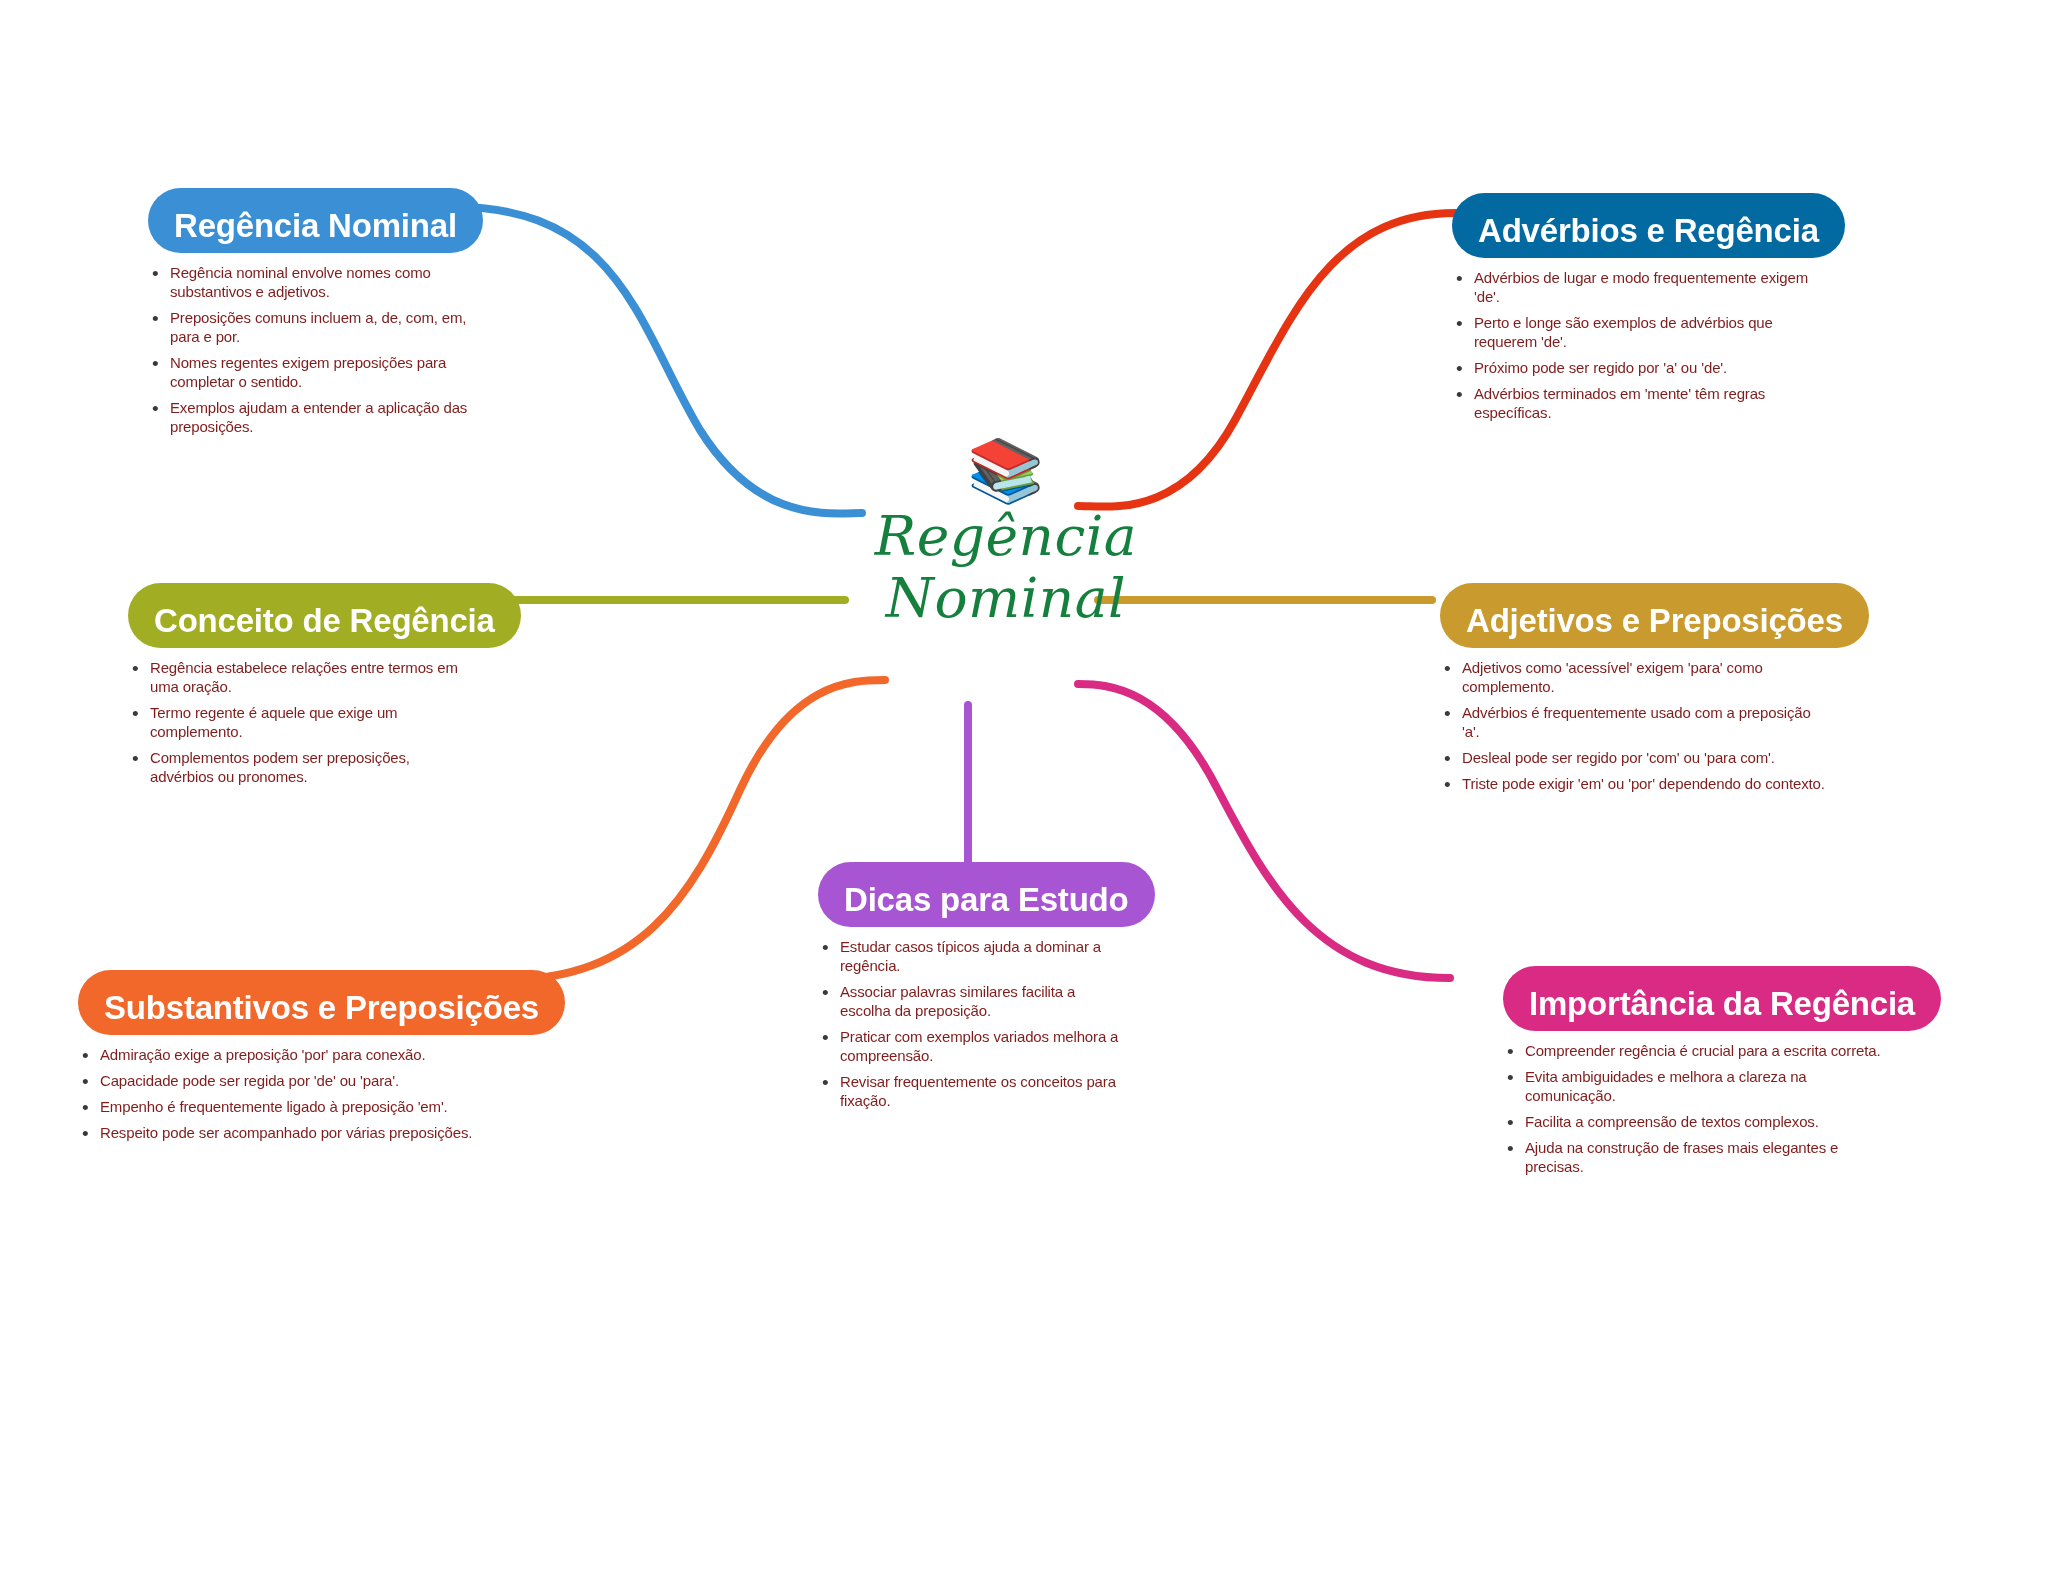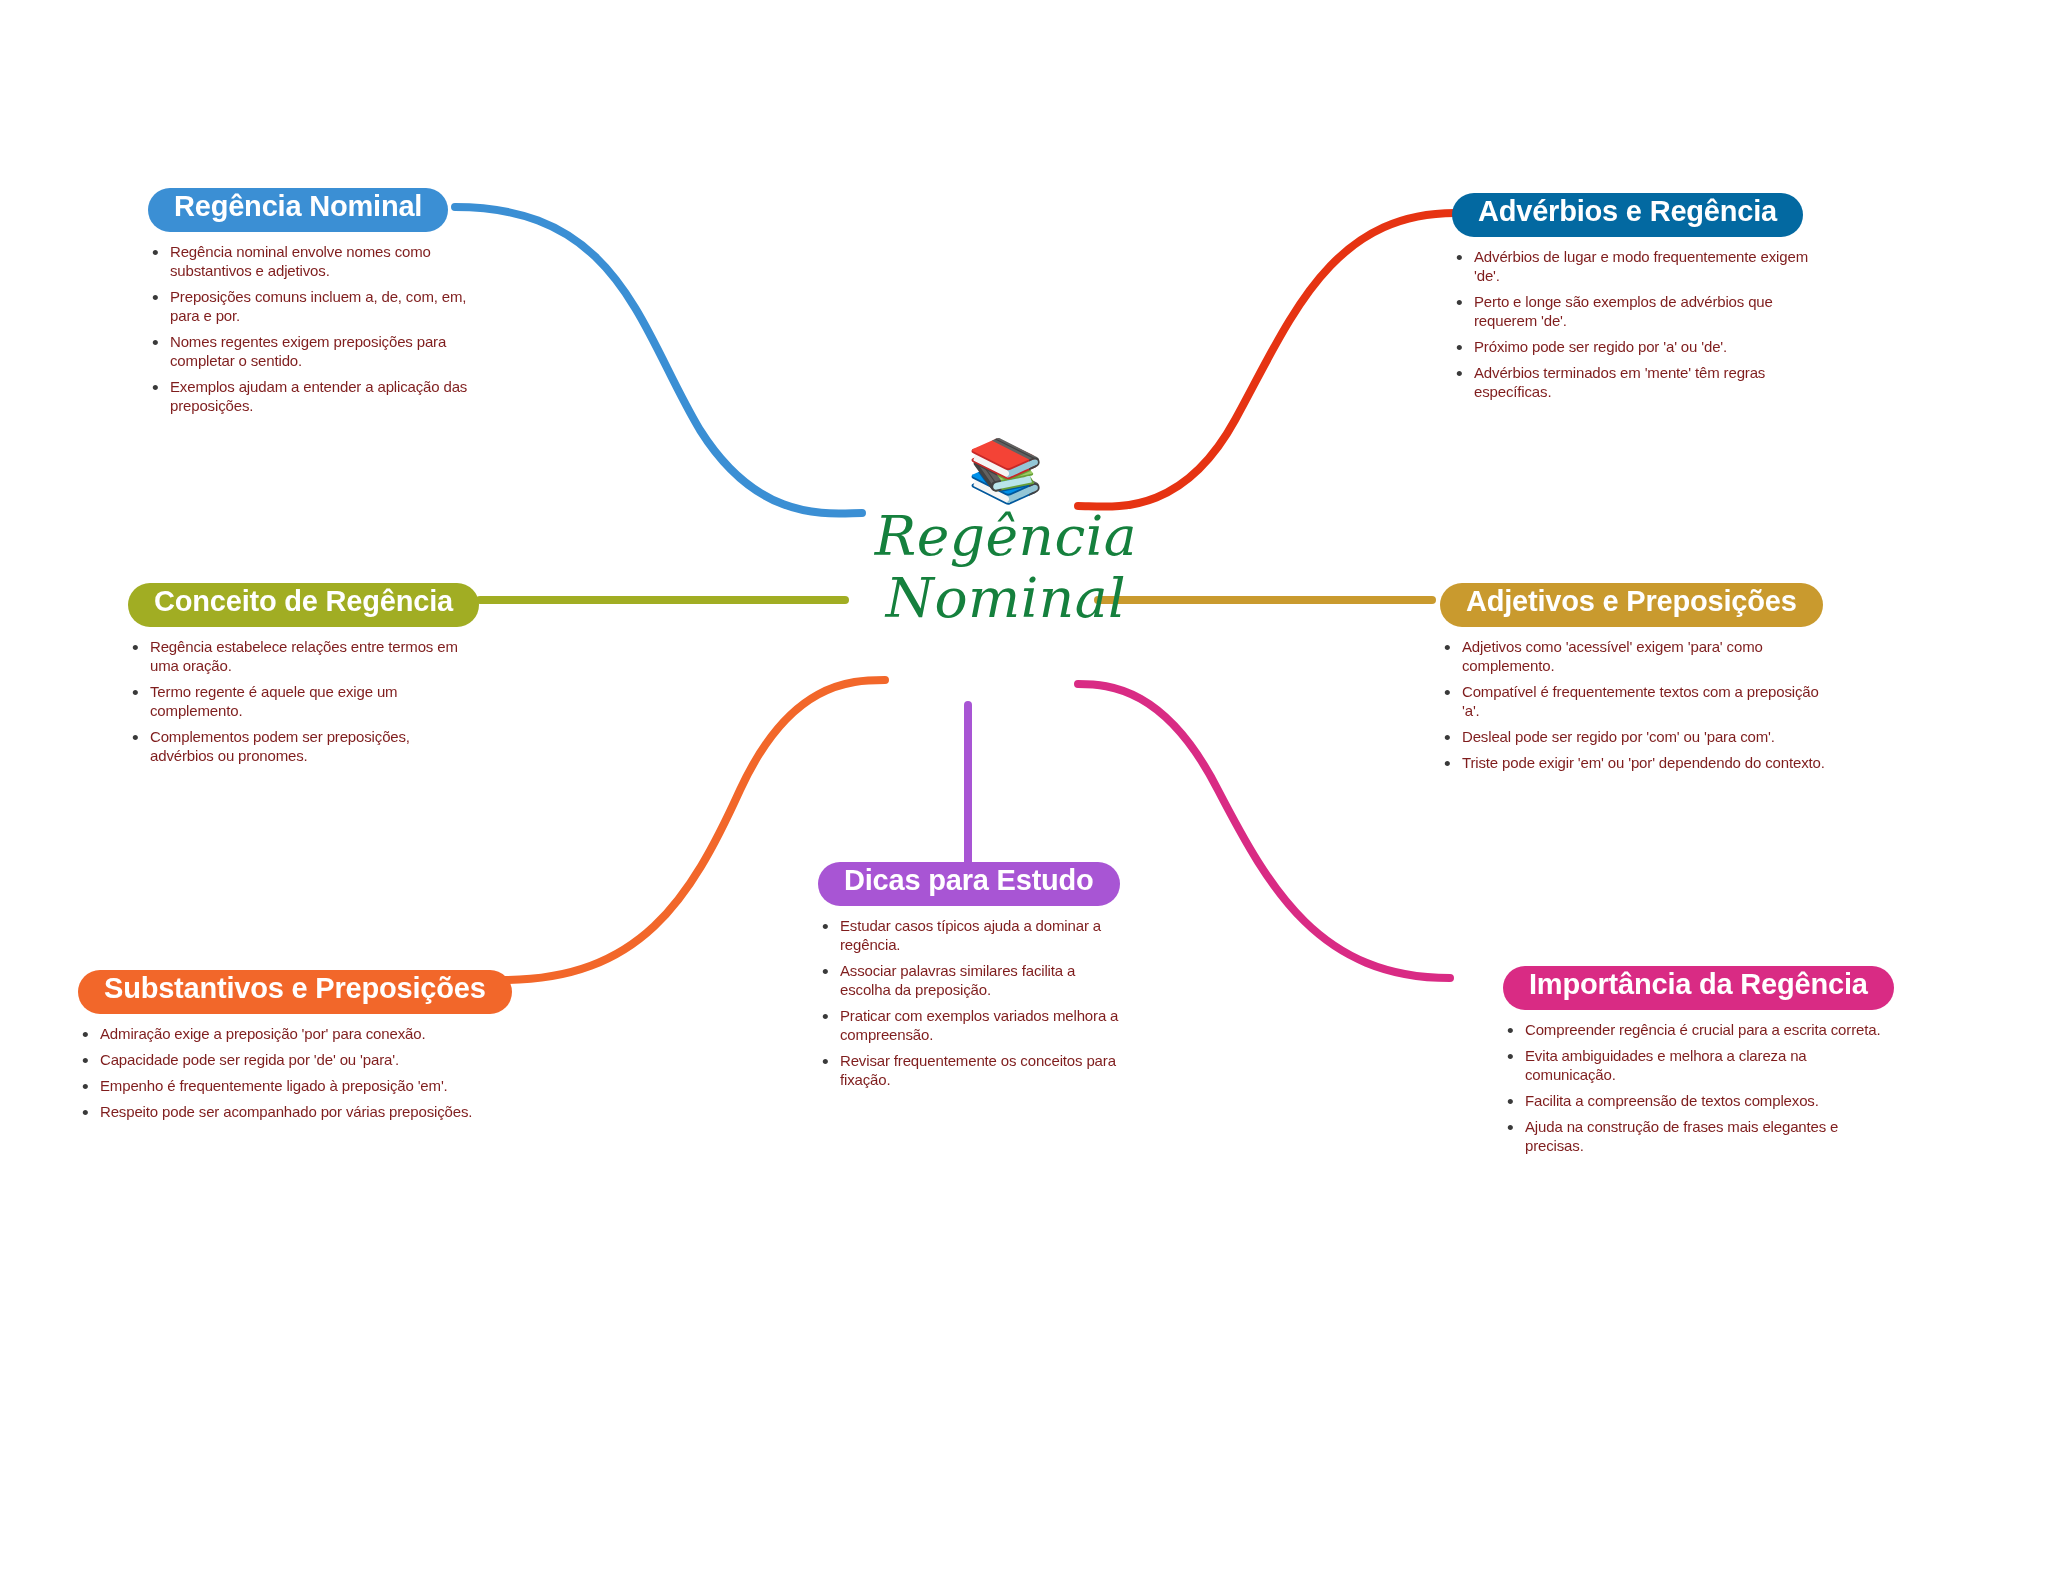--- a/index.html
+++ b/index.html
@@ -46,23 +46,23 @@
 
   
   .branch {
     position: absolute;
   }
   .branch-header {
     display: inline-block;
     border-radius: 999px;
     color: #ffffff;
     font-weight: 700;
-    font-size: 29px;
+    font-size: 33px;
     letter-spacing: -0.2px;
-    padding: 4px 26px 11px 26px;
+    padding: 21px 26px 11px 26px;
     white-space: nowrap;
     line-height: 1;
   }
   .branch-list {
     list-style: none;
     margin-top: 10px;
     padding: 0;
   }
   .branch-list li {
     position: relative;
@@ -172,21 +172,21 @@
       <li>Perto e longe são exemplos de advérbios que requerem 'de'.</li>
       <li>Próximo pode ser regido por 'a' ou 'de'.</li>
       <li>Advérbios terminados em 'mente' têm regras específicas.</li>
     </ul>
   </div>
 
   <div class="branch" id="b-adjetivos">
     <div class="branch-header" style="background:#c99a2e">Adjetivos e Preposições</div>
     <ul class="branch-list">
       <li>Adjetivos como 'acessível' exigem 'para' como complemento.</li>
-      <li>Compatível é frequentemente textos com a preposição 'a'.</li>
+      <li>Advérbios é frequentemente usado com a preposição 'a'.</li>
       <li>Desleal pode ser regido por 'com' ou 'para com'.</li>
       <li>Triste pode exigir 'em' ou 'por' dependendo do contexto.</li>
     </ul>
   </div>
 
   <div class="branch" id="b-importancia">
     <div class="branch-header" style="background:#d92b84">Importância da Regência</div>
     <ul class="branch-list">
       <li>Compreender regência é crucial para a escrita correta.</li>
       <li>Evita ambiguidades e melhora a clareza na comunicação.</li>

